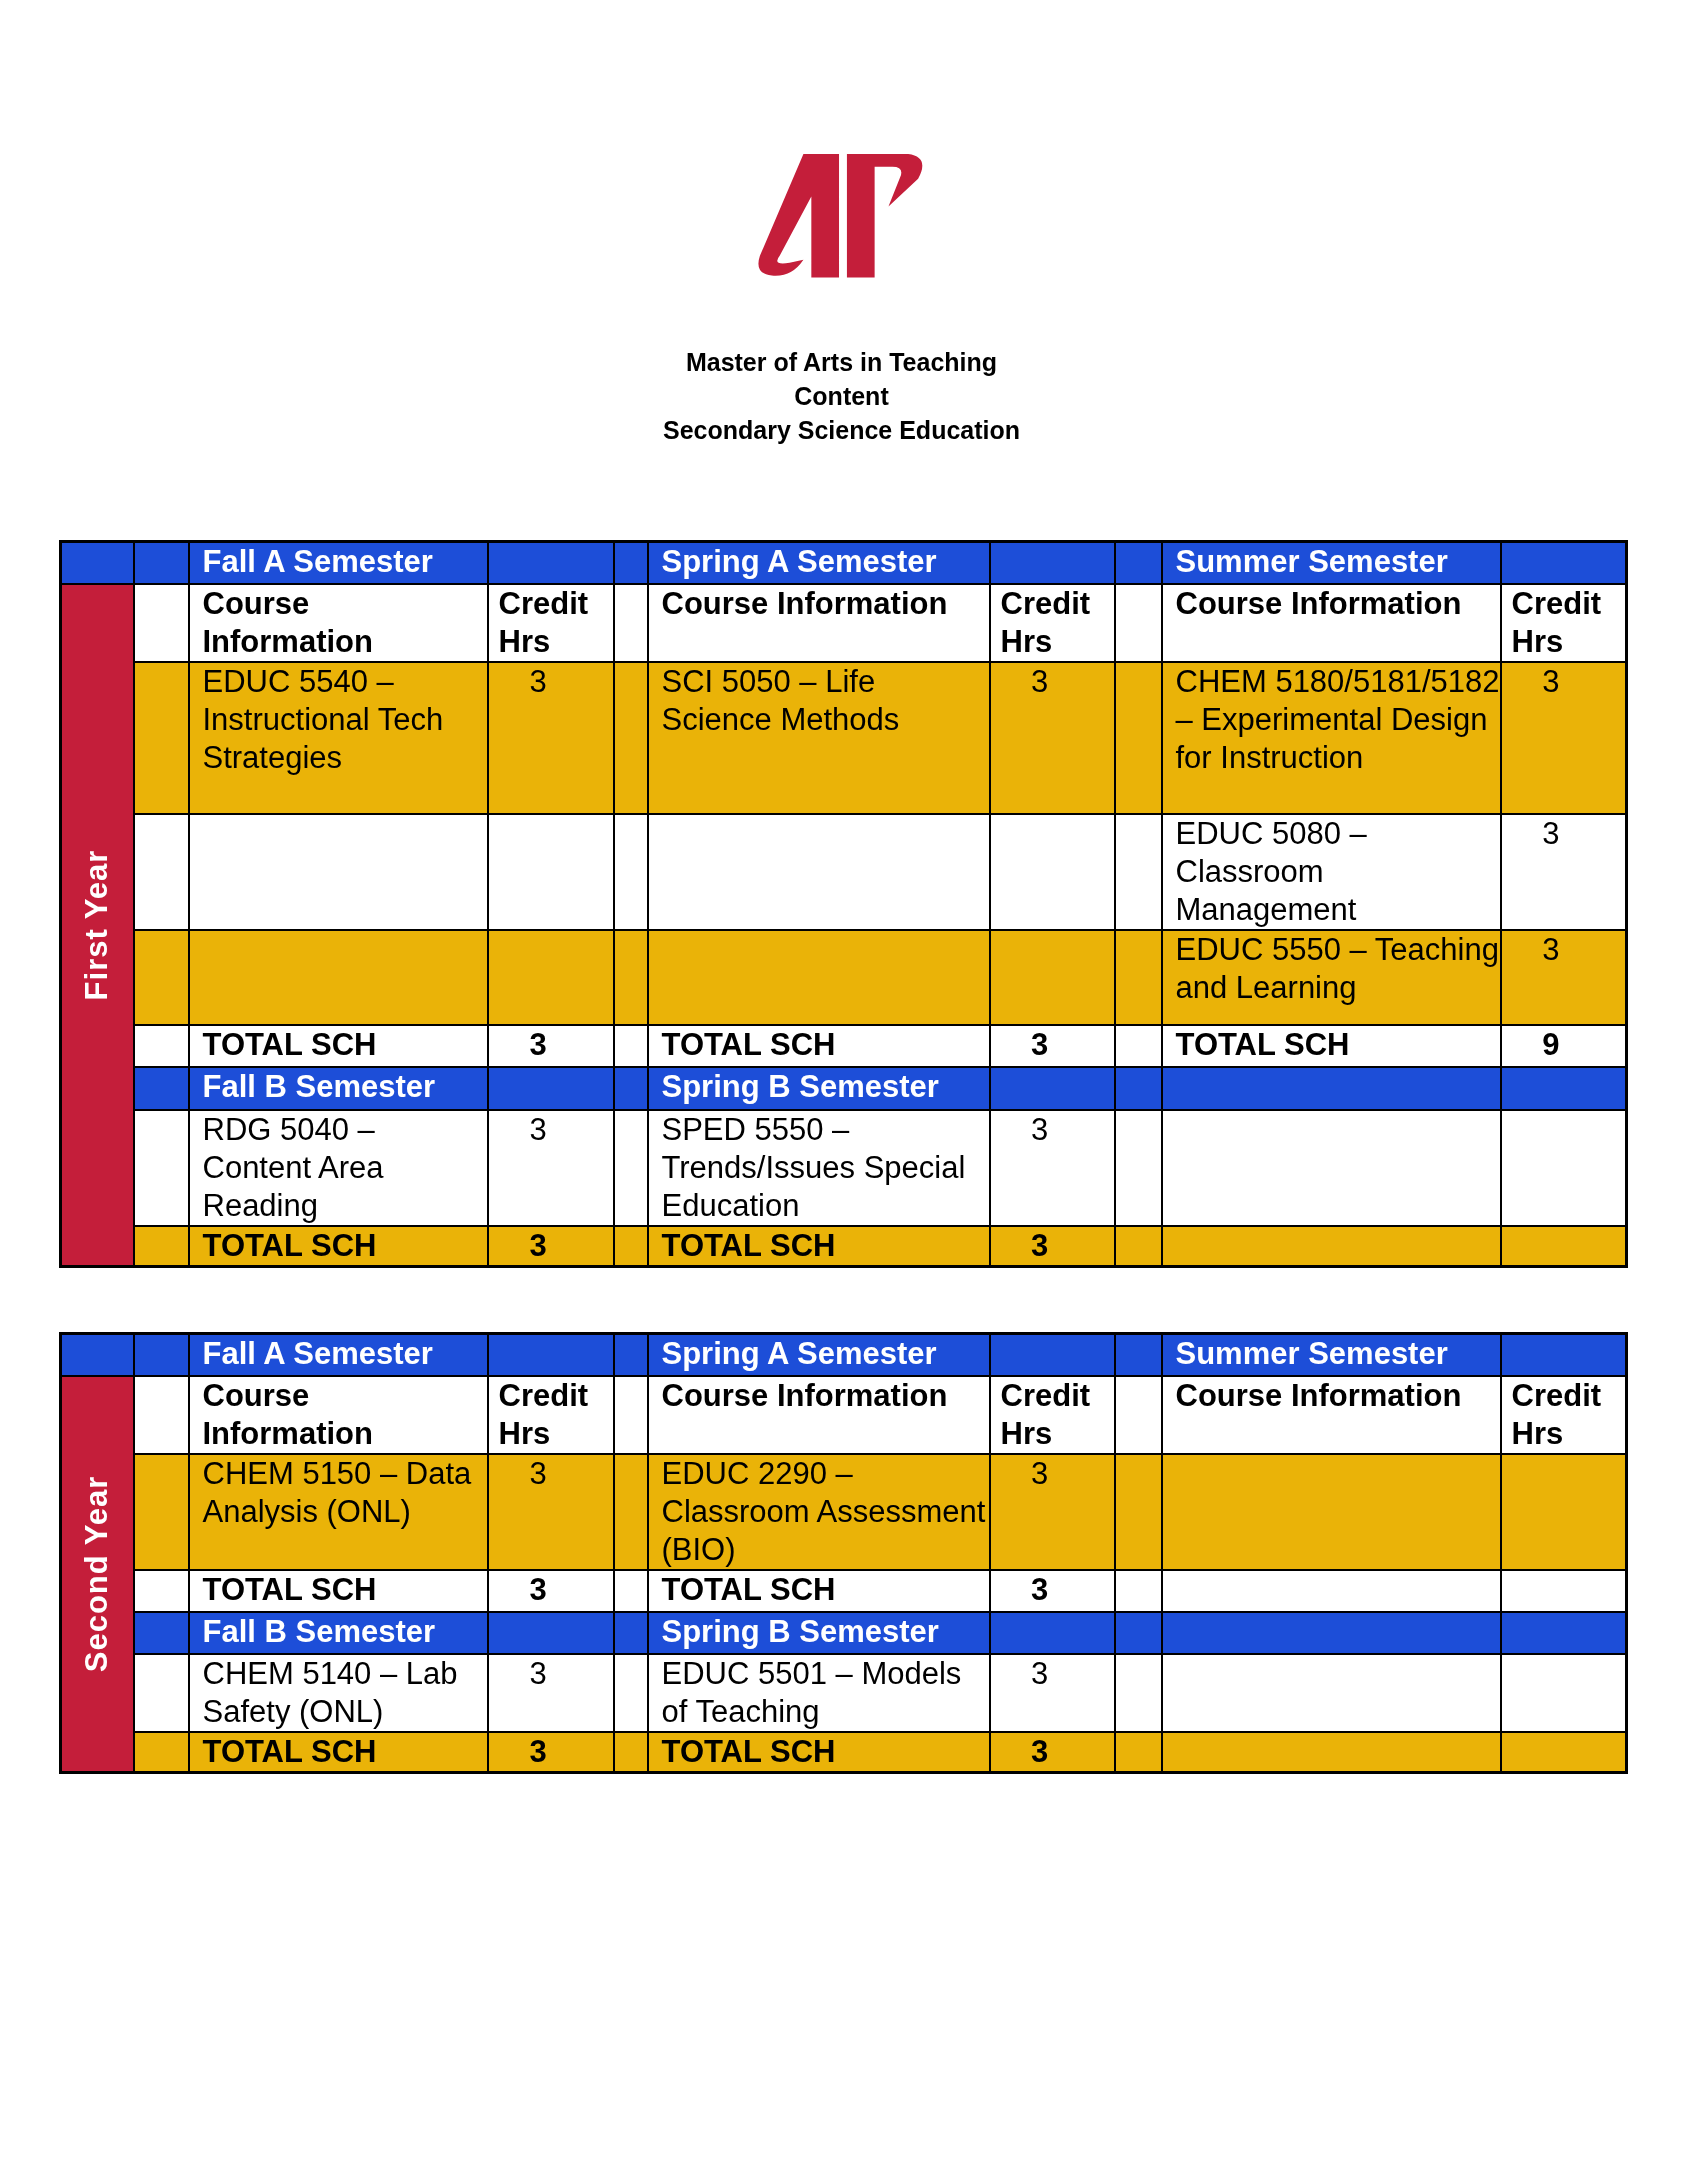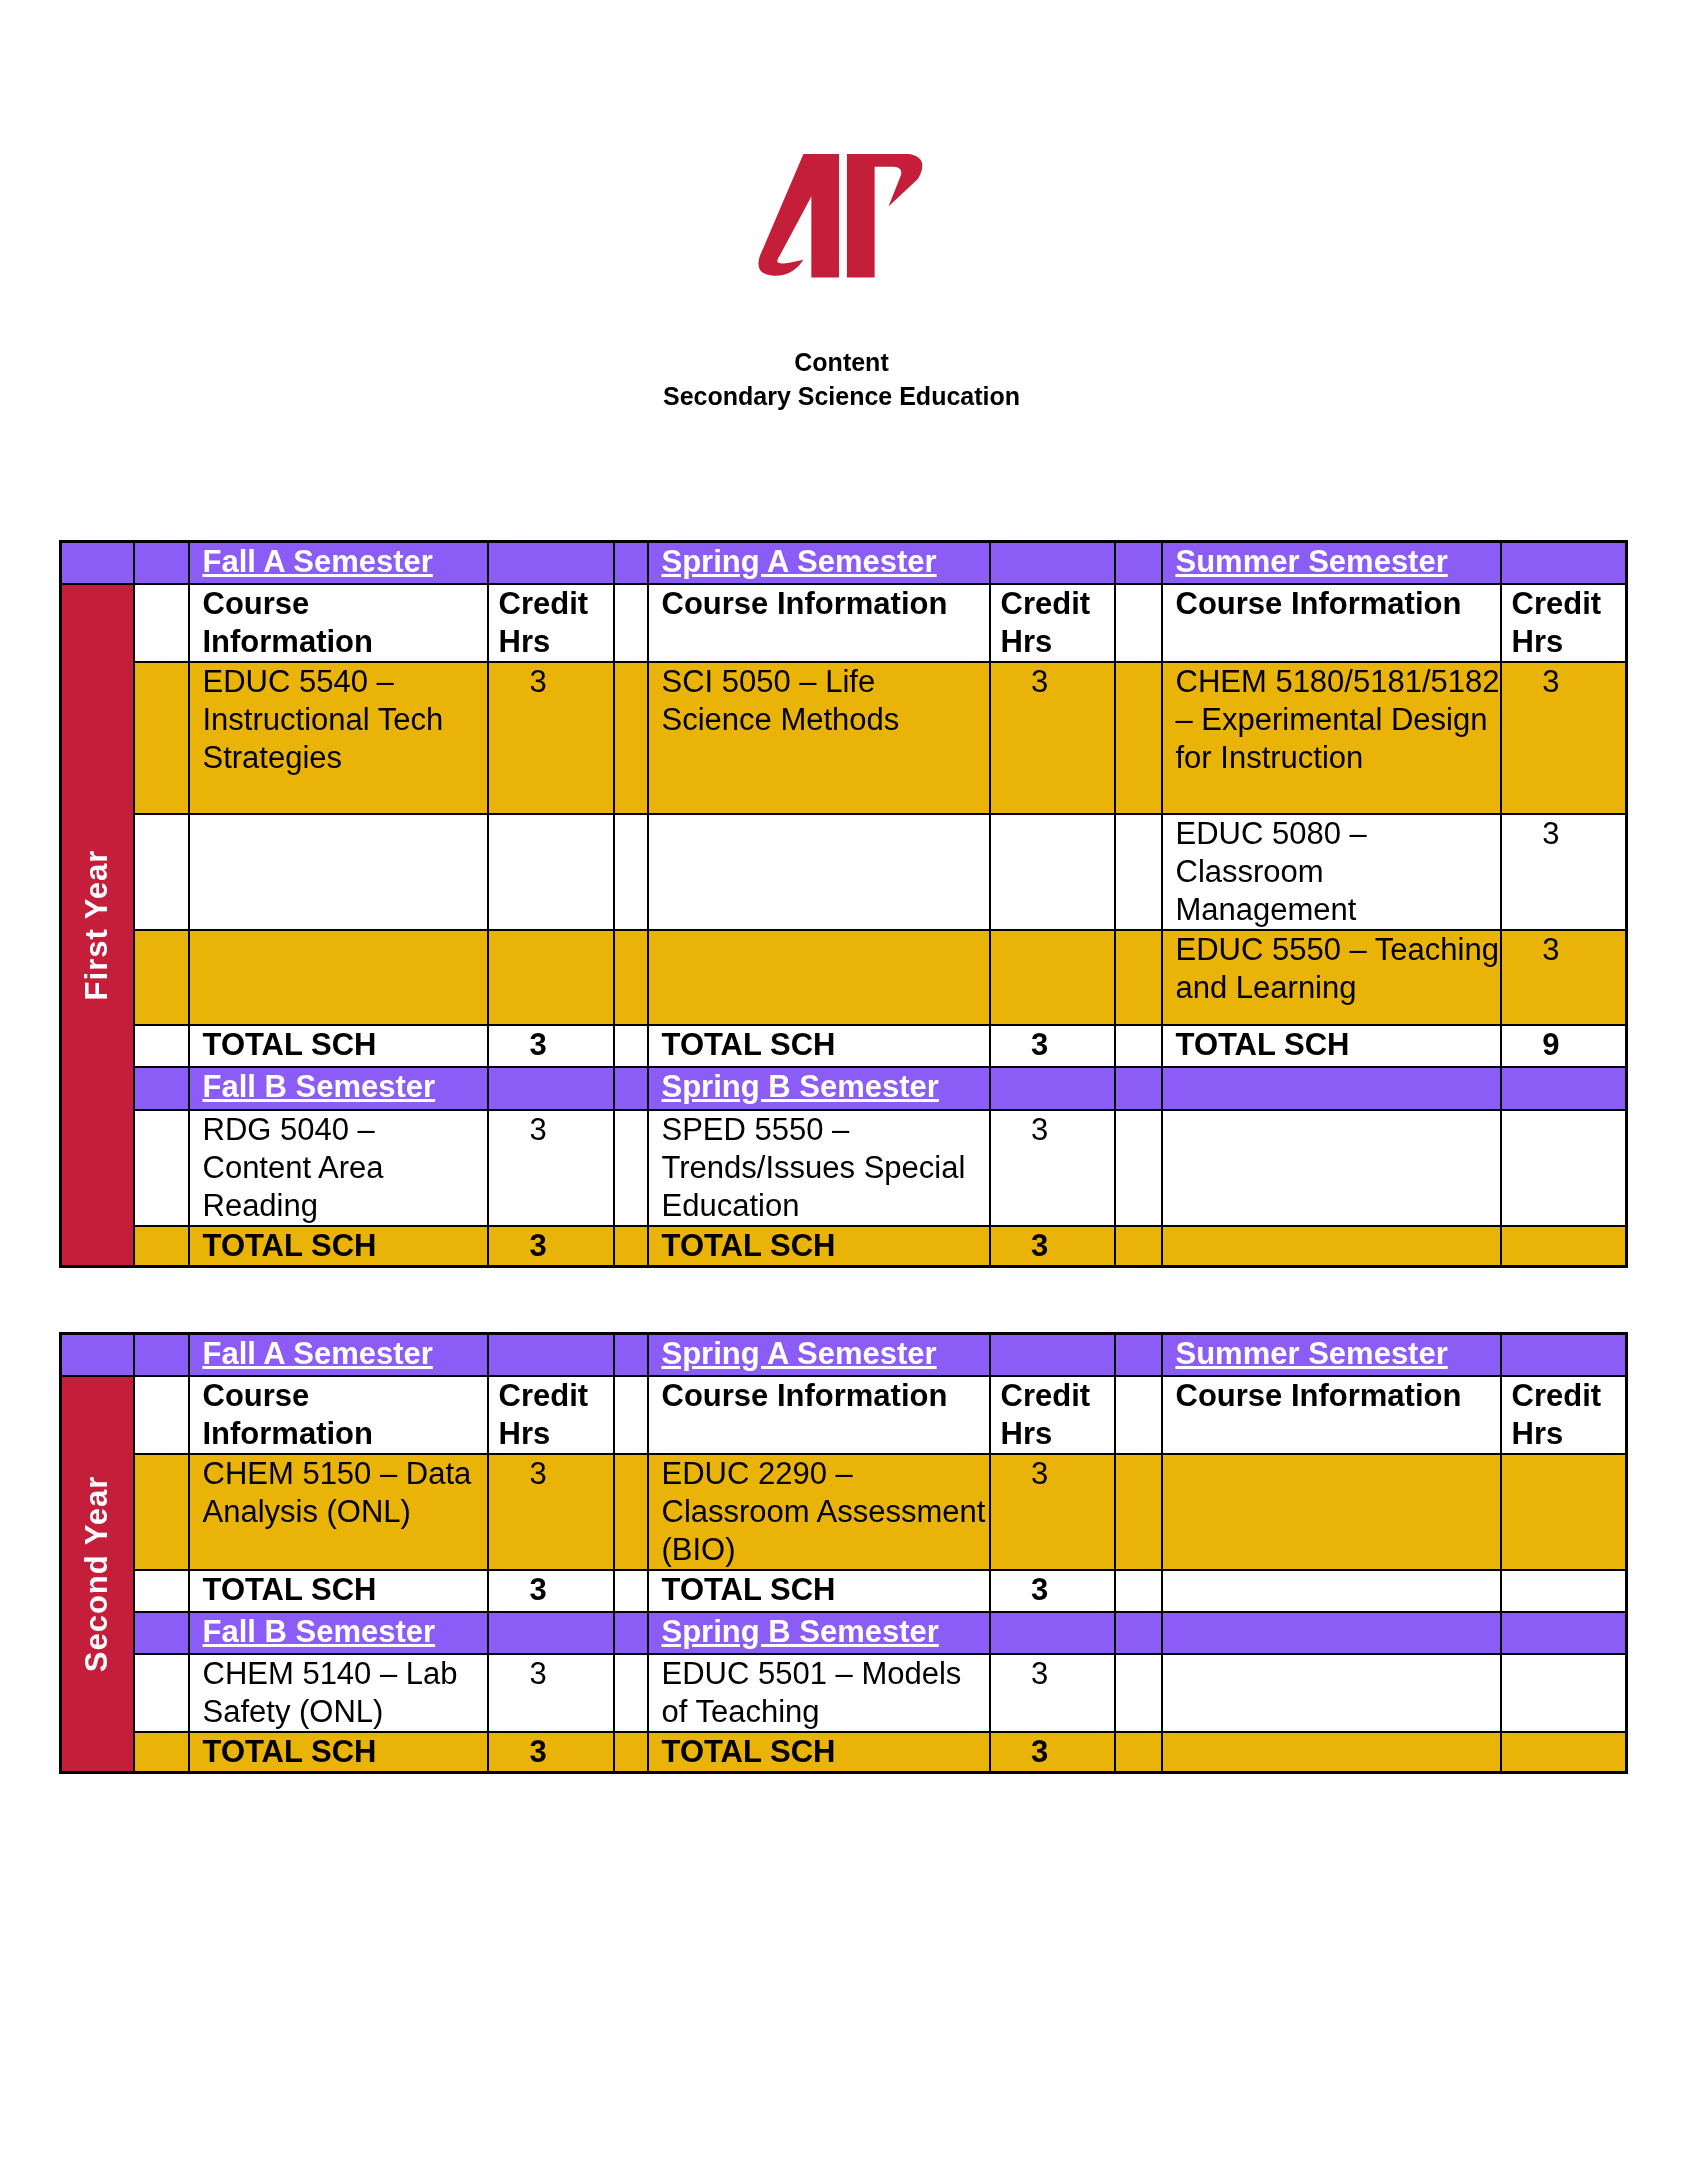--- a/index.html
+++ b/index.html
@@ -3,21 +3,21 @@
 <meta charset="utf-8">
 <style>
   html, body { margin:0; padding:0; background:#ffffff; }
   body { width:1683px; height:2178px; position:relative; font-family:"Liberation Sans", sans-serif; color:#000; overflow:hidden; }
   .logo { position:absolute; left:752px; top:149px; width:178px; height:183px; }
   .title-block { position:absolute; left:0; width:1683px; top:345px; text-align:center; font-weight:bold; font-size:25px; line-height:34px; }
   .title-block div { white-space:nowrap; }
   table.plan { position:absolute; left:59px; border-collapse:collapse; table-layout:fixed; width:1564px; }
   table.plan td { border:2.5px solid #000; padding:0 0 0 13px; vertical-align:top; font-size:31px; line-height:38px; overflow:hidden; }
   table.plan { border:3.5px solid #000; }
-  .red { background:#8b5cf6; color:#fff; font-weight:bold;text-decoration:underline; }
+  .red { background:#1d4ed8; color:#fff; font-weight:bold; }
   .gray { background:#eab308; }
   .white { background:#fff; }
   .hdr { font-weight:bold; }
   .credit { text-align:center; padding-left:0 !important; padding-right:25px !important; }
   .total-label { text-align:left; font-weight:bold; padding-right:14px !important; }
   .total-val { text-align:center; font-weight:bold; padding-left:0 !important; padding-right:25px !important; }
   .sem-label { white-space:nowrap; }
   td.yearcell { background:#c41e3a; padding:0 !important; position:relative; vertical-align:middle; }
   .yearcell span { position:absolute; left:50%; top:50%; transform:translate(-50%,-50%) rotate(-90deg); white-space:nowrap; color:#fff; font-weight:bold; font-size:31px; letter-spacing:1px; }
   #t1 { top:540px; }
@@ -27,20 +27,21 @@
 <body>
 
 <svg class="logo" viewBox="0 0 180 185">
   <g fill="#c41e3a">
     <path d="M52 5 L88 5 L88 130 L60 130 L60 48 L28 108 Q20 118 38 115 L52 112 Q40 130 20 128 Q2 126 8 108 Z"></path>
     <path d="M96 5 L158 5 Q180 8 168 30 L138 58 L150 28 Q154 18 142 18 L124 18 L124 130 L96 130 Z"></path>
   </g>
 </svg>
 
 <div class="title-block">
+  <div>Master of Arts in Teaching</div>
   <div>Content</div>
   <div>Secondary Science Education</div>
 </div>
 
 <table class="plan" id="t1">
   <colgroup>
     <col style="width:73px">
       <col style="width:55px">
       <col style="width:299px">
       <col style="width:126px">

